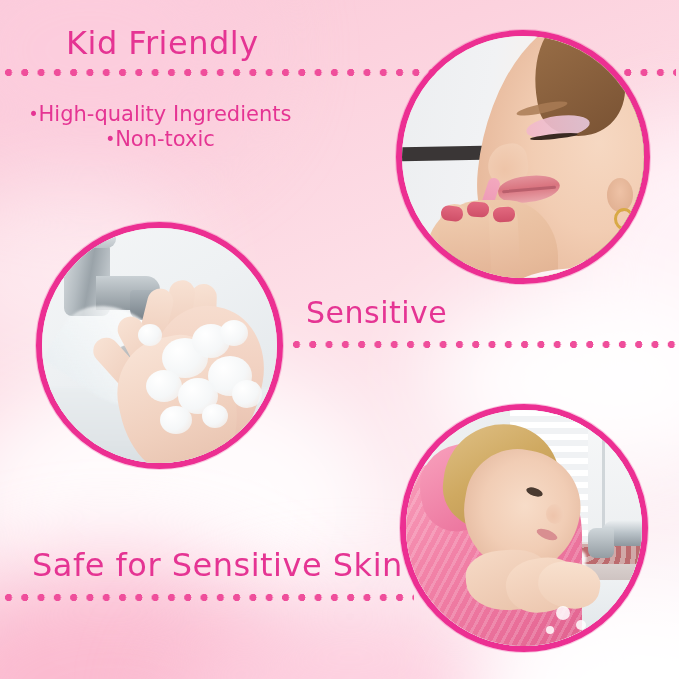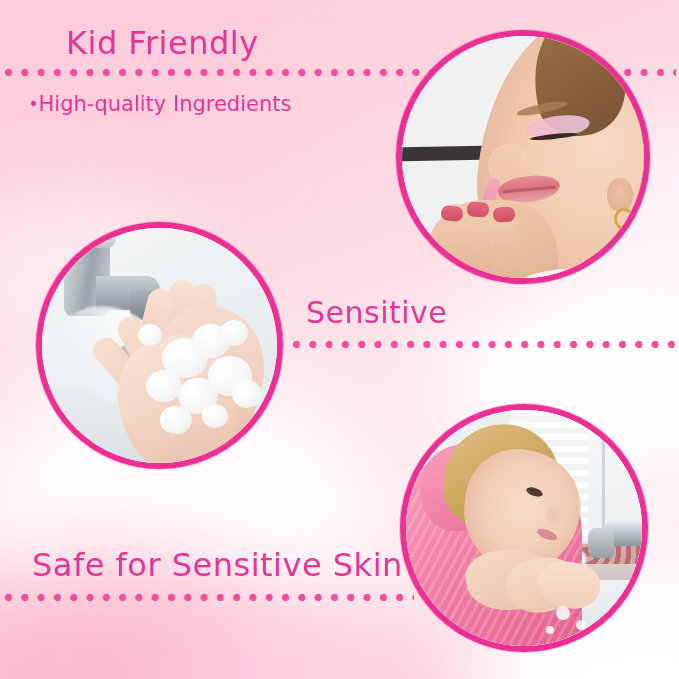--- a/index.html
+++ b/index.html
@@ -92,21 +92,21 @@
     font-size: 30px;
   }
   #safe-skin-heading {
     left: 32px;  top: 546px;
     font-size: 32px;
   }
 
   
   #feature-list {
     position: absolute;
-    left: 0; top: 92px;
+    left: 0; top: 102px;
     width: 320px;
     margin: 0; padding: 0;
     list-style: none;
     text-align: center;
   }
   #feature-list li {
     color: #e53493;
     font-size: 21px;
     line-height: 25px;
     white-space: nowrap;
@@ -427,20 +427,23 @@
   <div class="bg-blob blob-d"></div>
   <div class="bg-blob blob-e"></div>
 
   <div class="heading" id="kid-friendly-heading">Kid Friendly</div>
 
   <div class="dot-row" id="dots-top"></div>
 
   <ul id="feature-list">
     <li>
       <span class="bullet">•</span><span>High-quality Ingredients</span>
+    </li>
+    <li>
+      <span class="bullet">•</span><span>Non-toxic</span>
     </li>
   </ul>
 
   <div class="heading" id="washable-heading">Sensitive</div>
   <div class="dot-row" id="dots-middle"></div>
 
   <div class="heading" id="safe-skin-heading">Safe for Sensitive Skin</div>
   <div class="dot-row" id="dots-bottom"></div>
 
   <div class="photo-circle" id="photo-lipgloss">

